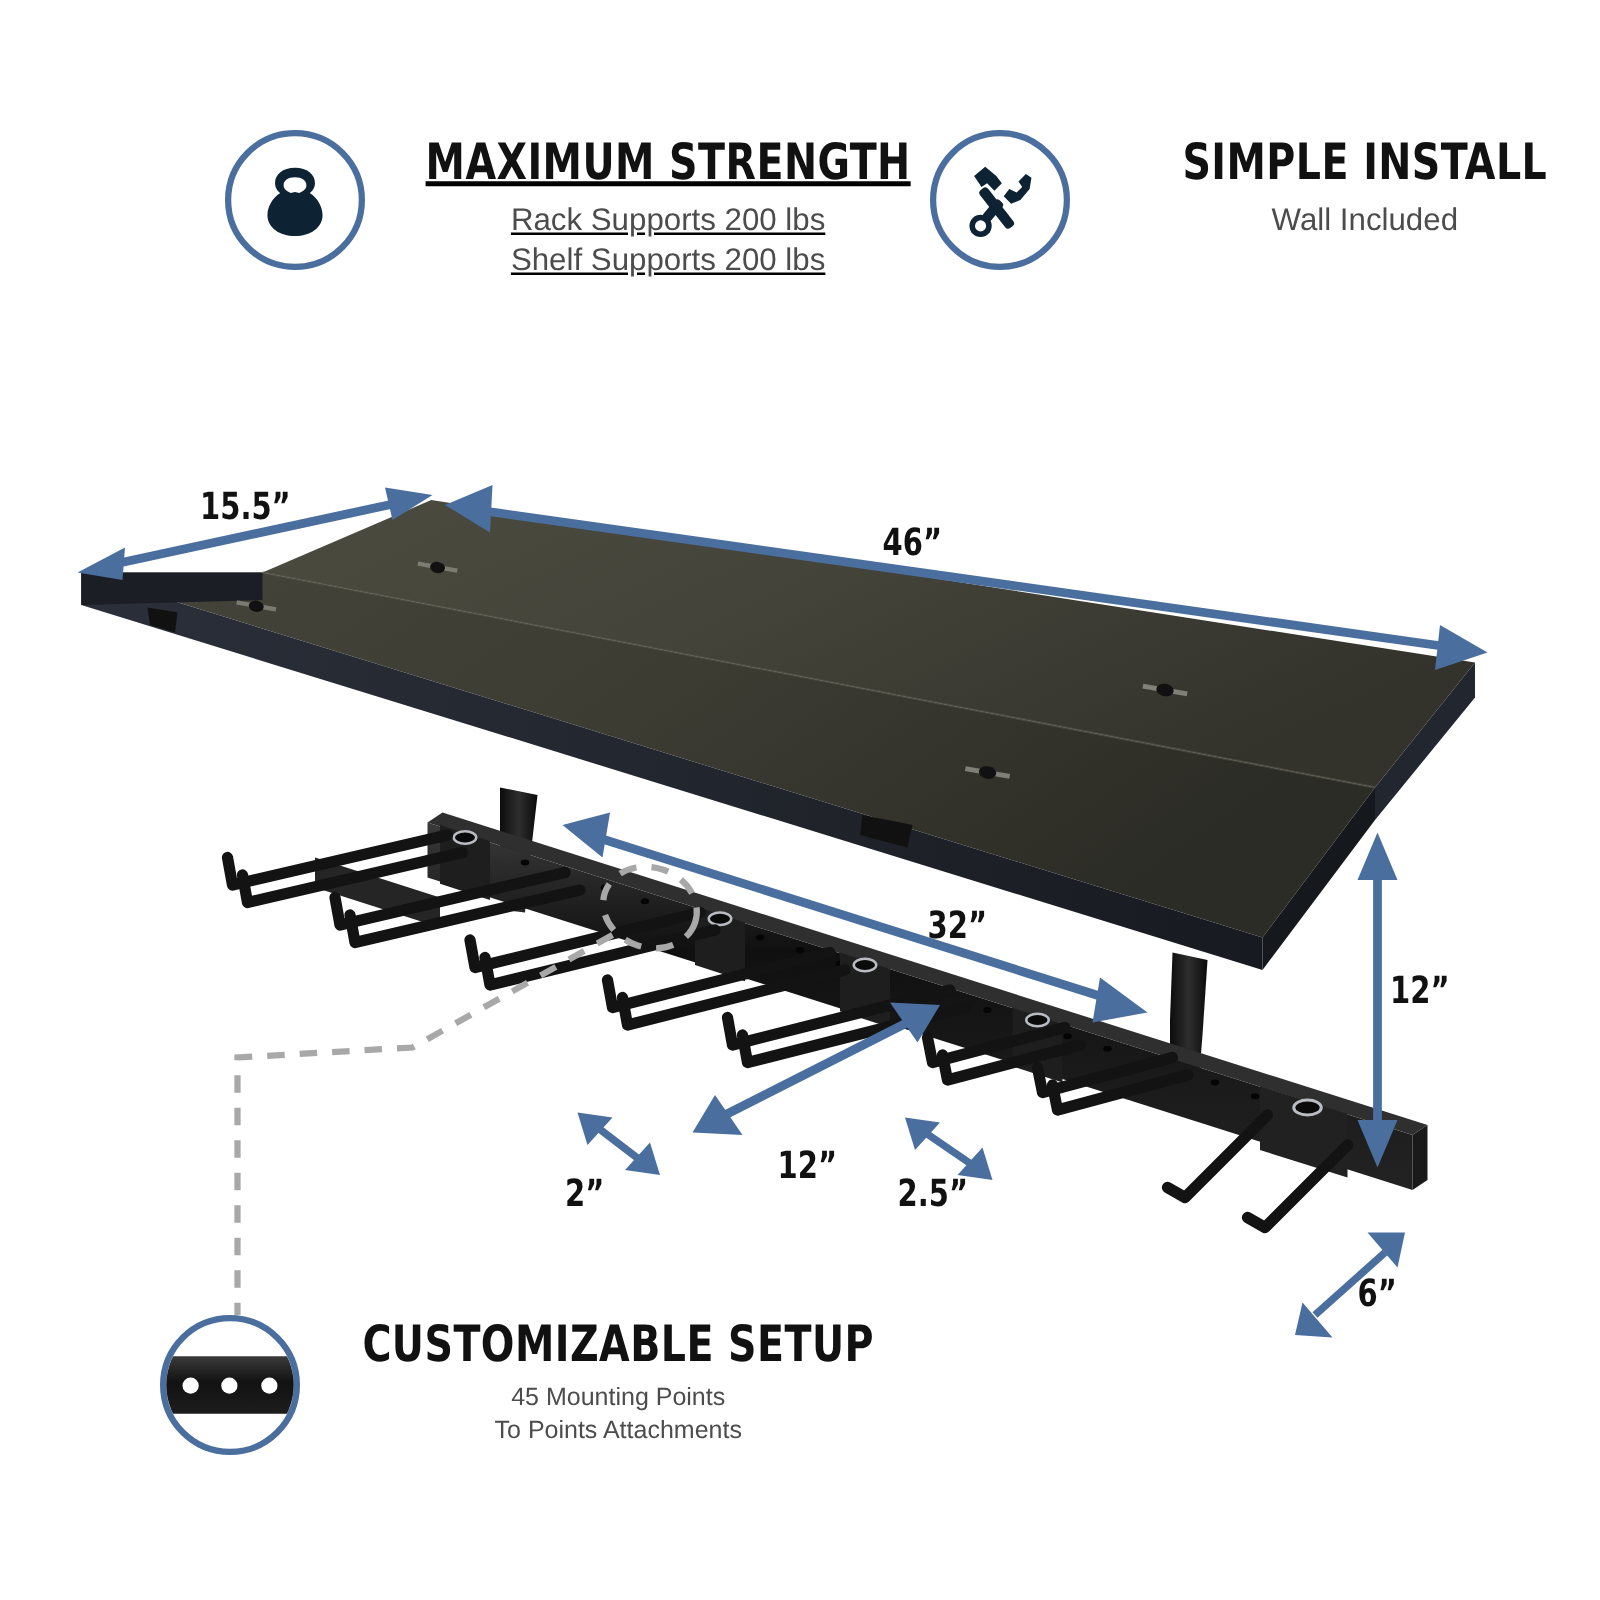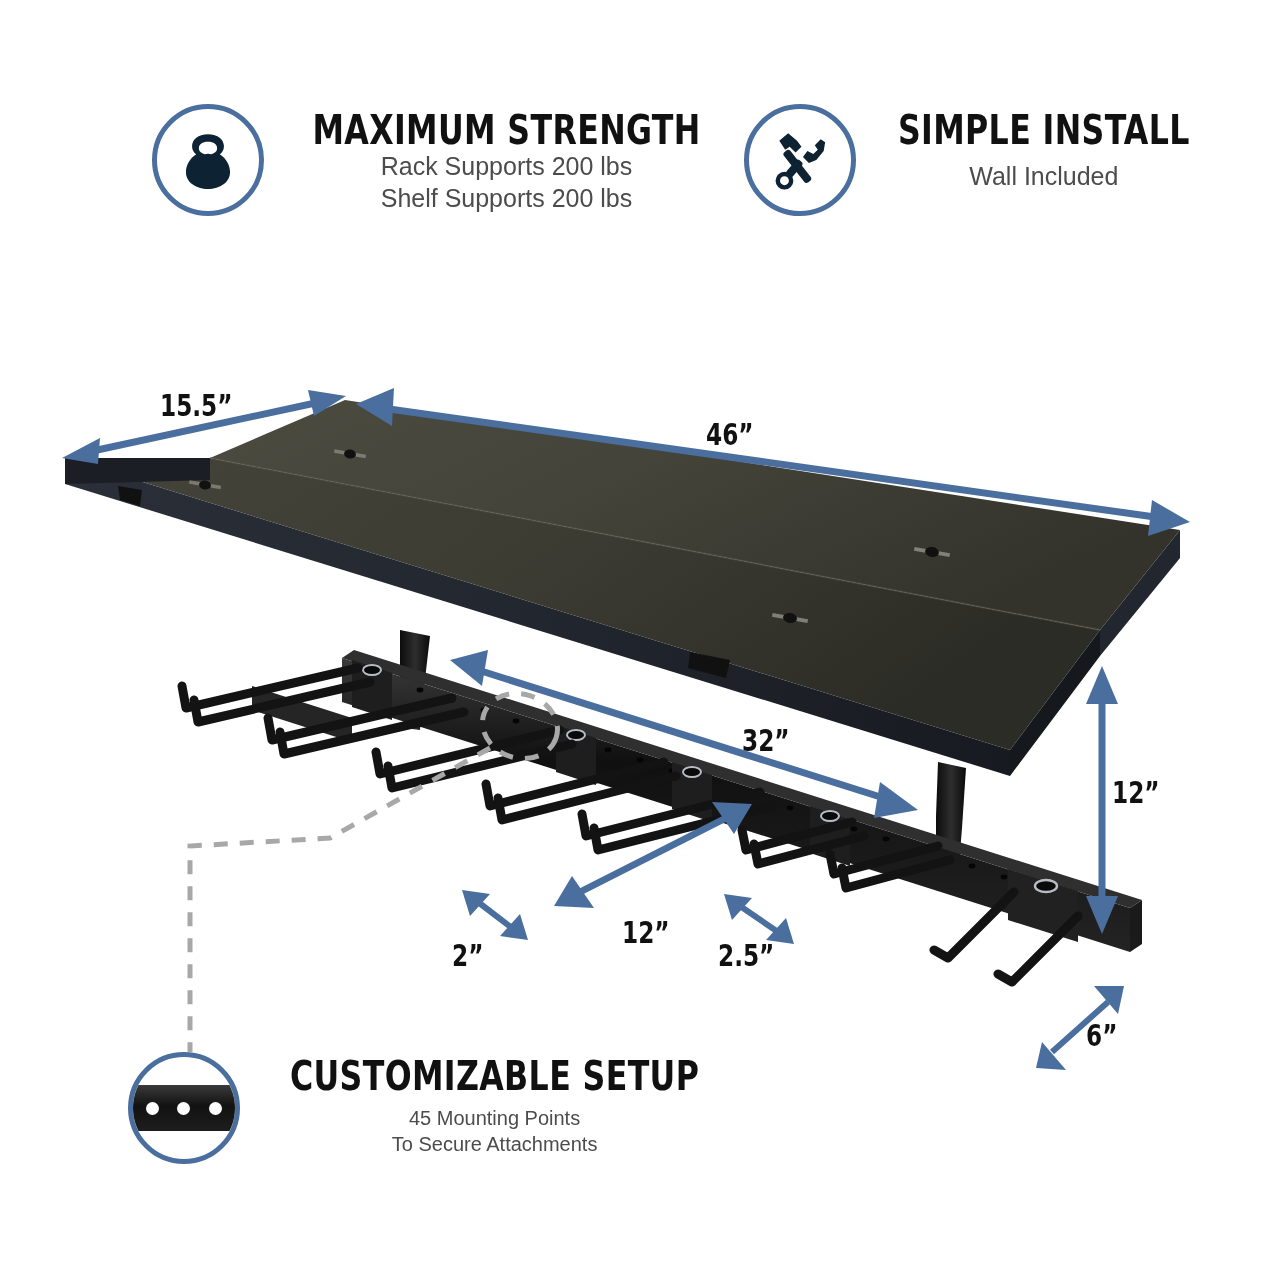--- a/index.html
+++ b/index.html
@@ -35,27 +35,27 @@
     transform-origin:center;
     white-space:nowrap;
   }
   .feat-sub{
     color:#4c4c4c;
     line-height:1.28;
     text-align:center;
     white-space:nowrap;
   }
 
-  #feat-strength{left:152px;top:104px;}
+  #feat-strength{left:180px;top:104px;text-decoration:underline;}
   #feat-strength .feat-ring{width:112px;height:112px;}
   #feat-strength .feat-text{margin-left:22px;padding-top:6px;}
   #feat-strength .feat-title{font-size:40px;}
-  #feat-strength .feat-sub{font-size:25px;margin-top:0;}
-
-  #feat-install{left:744px;top:104px;}
+  #feat-strength .feat-sub{font-size:25px;margin-top:10px;}
+
+  #feat-install{left:744px;top:104px;gap:48px;}
   #feat-install .feat-ring{width:112px;height:112px;}
   #feat-install .feat-text{margin-left:22px;padding-top:6px;}
   #feat-install .feat-title{font-size:40px;}
   #feat-install .feat-sub{font-size:25px;margin-top:10px;}
 
   #feat-custom{left:128px;top:1052px;}
   #feat-custom .feat-ring{width:112px;height:112px;}
   #feat-custom .feat-text{margin-left:22px;padding-top:4px;}
   #feat-custom .feat-title{font-size:40px;}
   #feat-custom .feat-sub{font-size:20px;margin-top:10px;}
@@ -365,18 +365,18 @@
       <div class="rail-swatch">
         <span class="rail-hole"></span>
         <span class="rail-hole"></span>
         <span class="rail-hole"></span>
       </div>
     </div>
     <div class="feat-text">
       <div class="feat-title">CUSTOMIZABLE SETUP</div>
       <div class="feat-sub">
         <div>45 Mounting Points</div>
-        <div>To Secure Attachments</div>
+        <div>To Points Attachments</div>
       </div>
     </div>
   </div>
 
 </div>
 
 </body></html>

